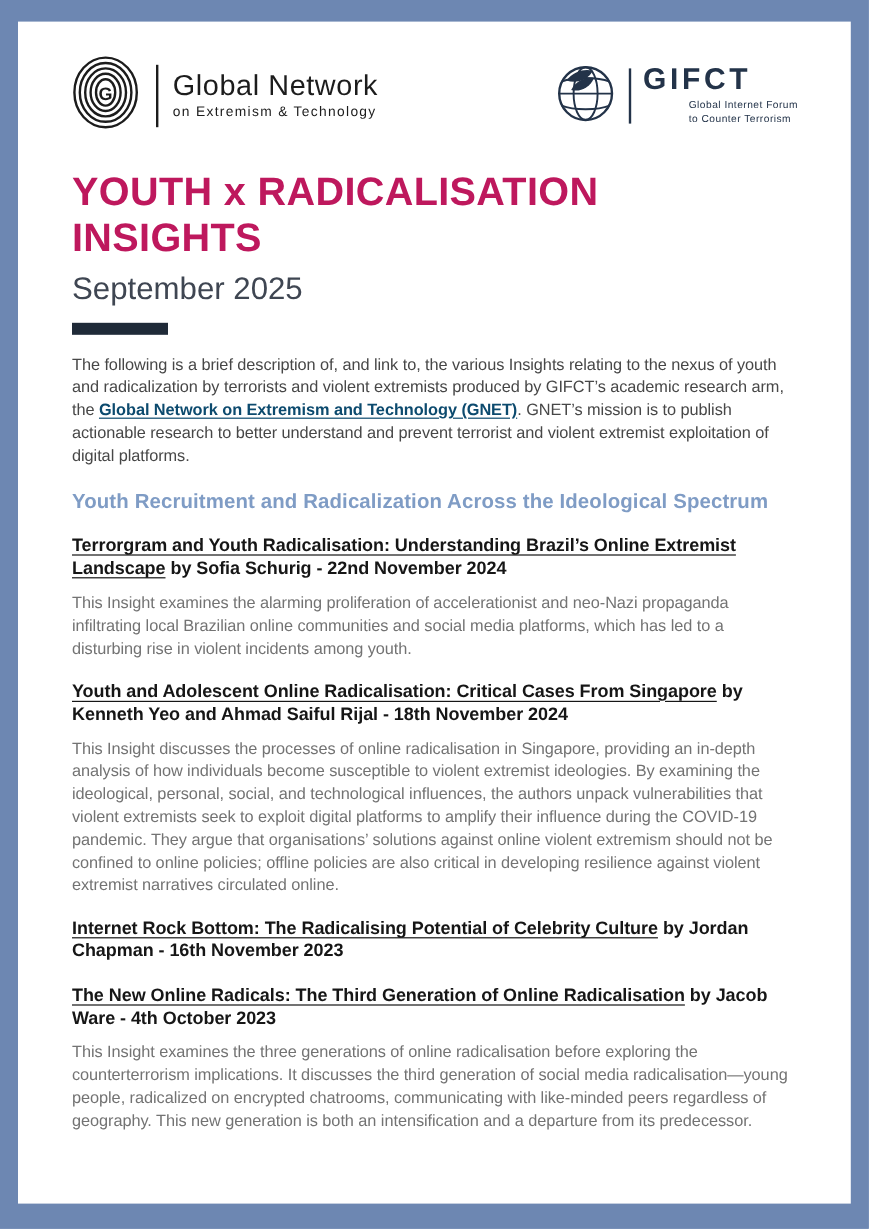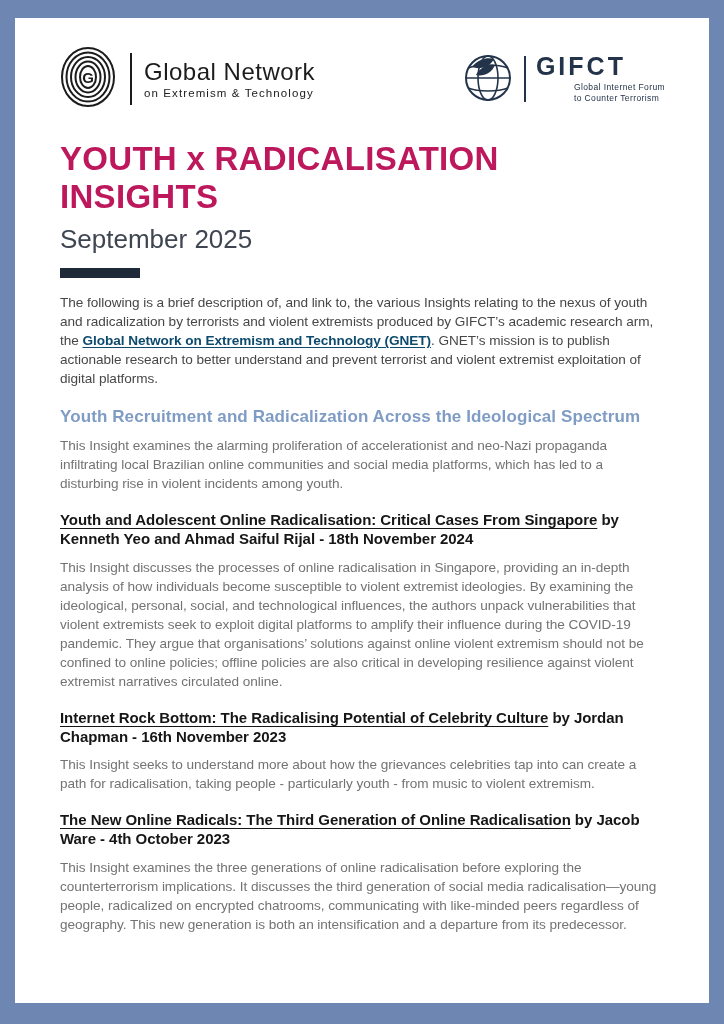--- a/index.html
+++ b/index.html
@@ -168,25 +168,25 @@
     </div>
 
     <h1 class="doc-title">YOUTH x RADICALISATION INSIGHTS</h1>
     <div class="doc-subtitle">September 2025</div>
     <div class="title-bar"></div>
 
     <p class="intro"><span>The following is a brief description of, and link to, the various Insights relating to the nexus of youth and radicalization by terrorists and violent extremists produced by GIFCT’s academic research arm, the </span><a href="#">Global Network on Extremism and Technology (GNET)</a><span>. GNET’s mission is to publish actionable research to better understand and prevent terrorist and violent extremist exploitation of digital platforms.</span></p>
 
     <h2 class="section-heading">Youth Recruitment and Radicalization Across the Ideological Spectrum</h2>
 
+    <h3 class="entry-heading"><span class="entry-title">Terrorgram and Youth Radicalisation: Understanding Brazil’s Online Extremist Landscape</span><span> by Sofia Schurig - 22nd November 2024</span></h3>
     <p class="entry-body">This Insight examines the alarming proliferation of accelerationist and neo-Nazi propaganda infiltrating local Brazilian online communities and social media platforms, which has led to a disturbing rise in violent incidents among youth.</p>
 
     <h3 class="entry-heading"><span class="entry-title">Youth and Adolescent Online Radicalisation: Critical Cases From Singapore</span><span> by Kenneth Yeo and Ahmad Saiful Rijal - 18th November 2024</span></h3>
     <p class="entry-body">This Insight discusses the processes of online radicalisation in Singapore, providing an in-depth analysis of how individuals become susceptible to violent extremist ideologies. By examining the ideological, personal, social, and technological influences, the authors unpack vulnerabilities that violent extremists seek to exploit digital platforms to amplify their influence during the COVID-19 pandemic. They argue that organisations’ solutions against online violent extremism should not be confined to online policies; offline policies are also critical in developing resilience against violent extremist narratives circulated online.</p>
 
     <h3 class="entry-heading"><span class="entry-title">Internet Rock Bottom: The Radicalising Potential of Celebrity Culture</span><span> by Jordan Chapman - 16th November 2023</span></h3>
-    <p class="entry-body">This Insight seeks to understand more about how the grievances celebrities tap into can create a path for radicalisation, taking people - particularly youth - from music to violent extremism.</p>
 
     <h3 class="entry-heading"><span class="entry-title">The New Online Radicals: The Third Generation of Online Radicalisation</span><span> by Jacob Ware - 4th October 2023</span></h3>
     <p class="entry-body">This Insight examines the three generations of online radicalisation before exploring the counterterrorism implications. It discusses the third generation of social media radicalisation—young people, radicalized on encrypted chatrooms, communicating with like-minded peers regardless of geography. This new generation is both an intensification and a departure from its predecessor.</p>
 
   </div>
 </div>
 
 </body></html>

